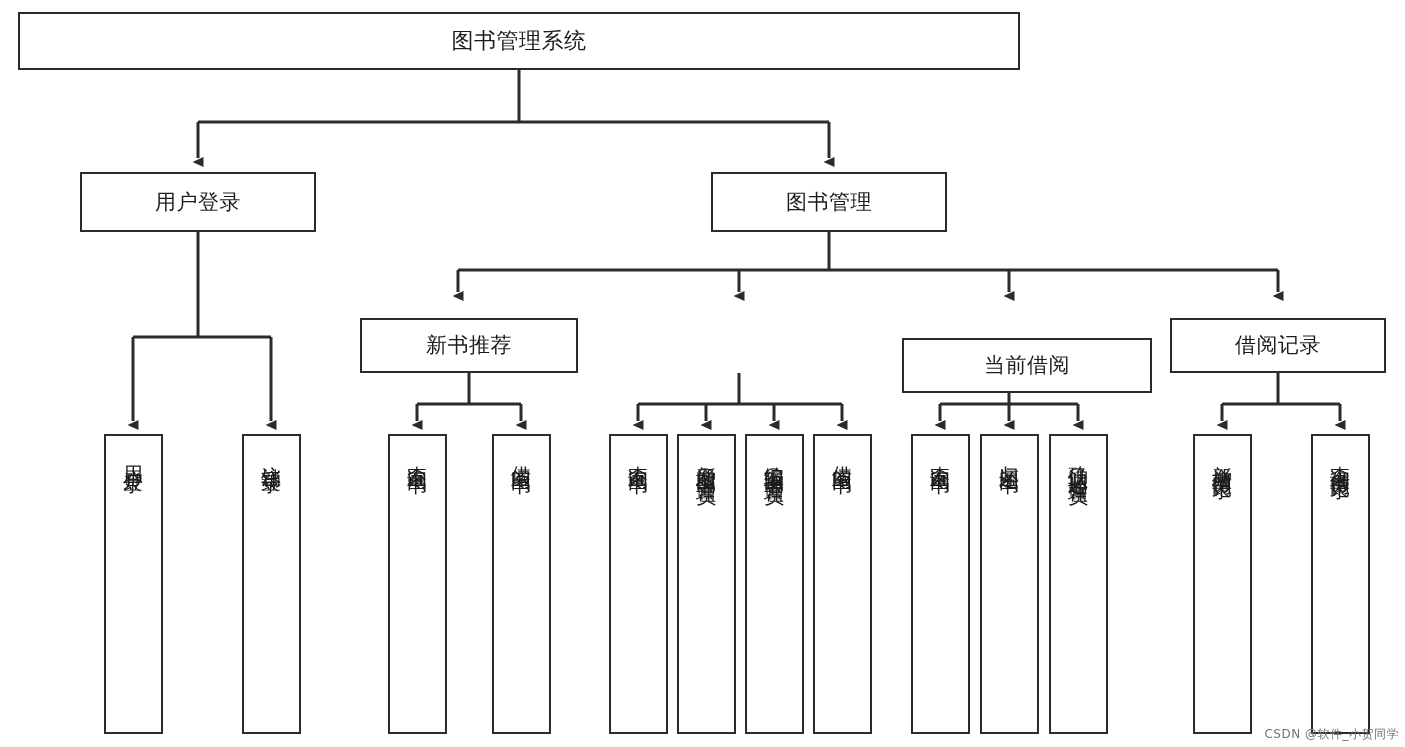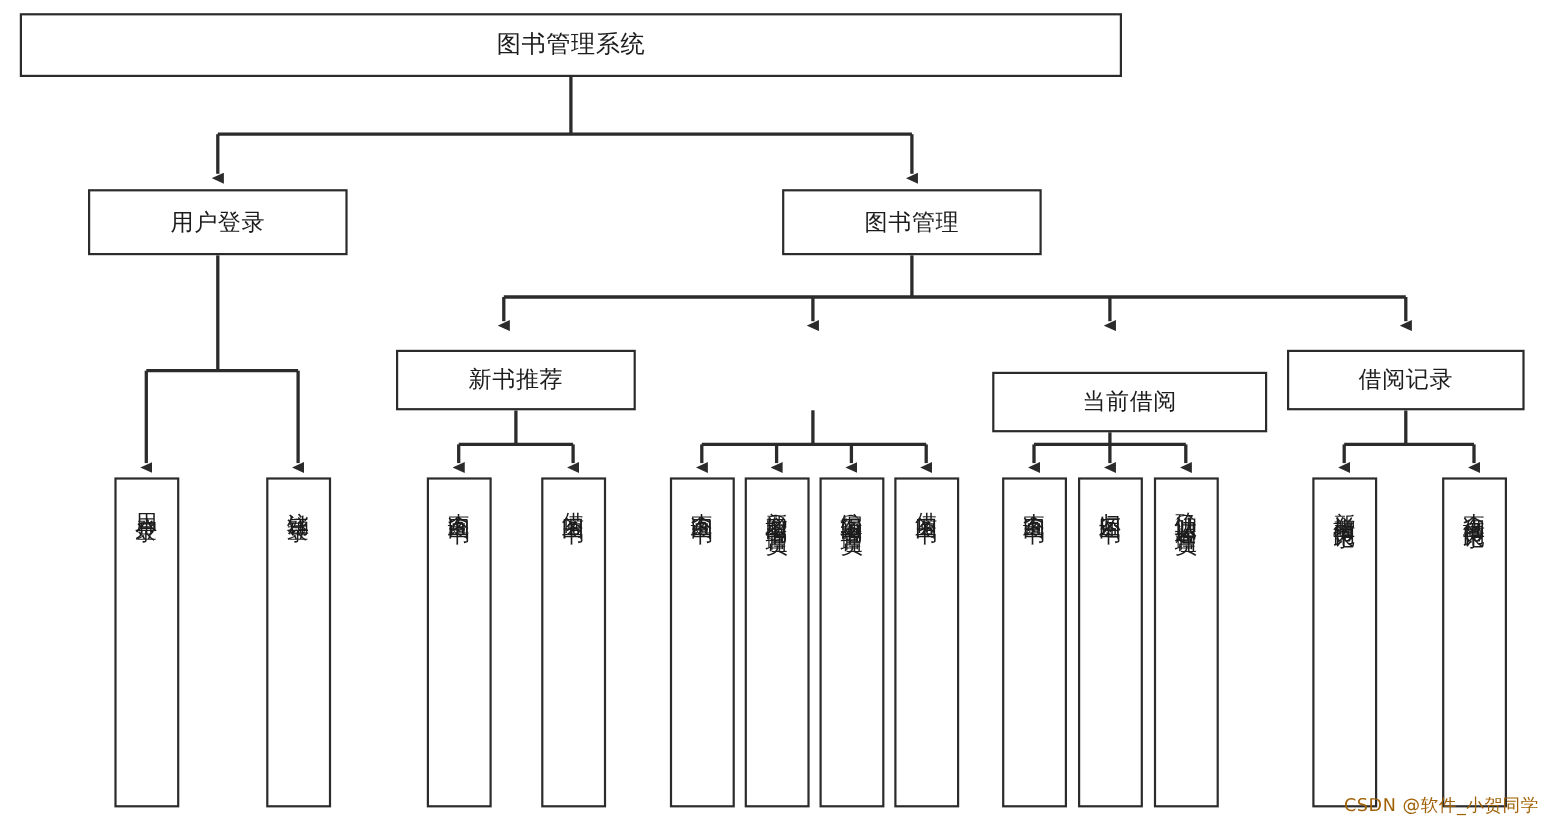--- a/index.html
+++ b/index.html
@@ -61,22 +61,22 @@
     text-orientation: upright;
     font-size: 20px;
     letter-spacing: 3px;
     line-height: 1;
     white-space: nowrap;
   }
   .watermark {
     position: absolute;
     right: 6px;
     bottom: 4px;
-    font-size: 16px;
-    color: #a16207;
+    font-size: 12px;
+    color: #737373;
     letter-spacing: 0.5px;
     z-index: 3;
     white-space: nowrap;
   }
 </style>
 </head>
 <body>
 
 <div id="canvas">
 

